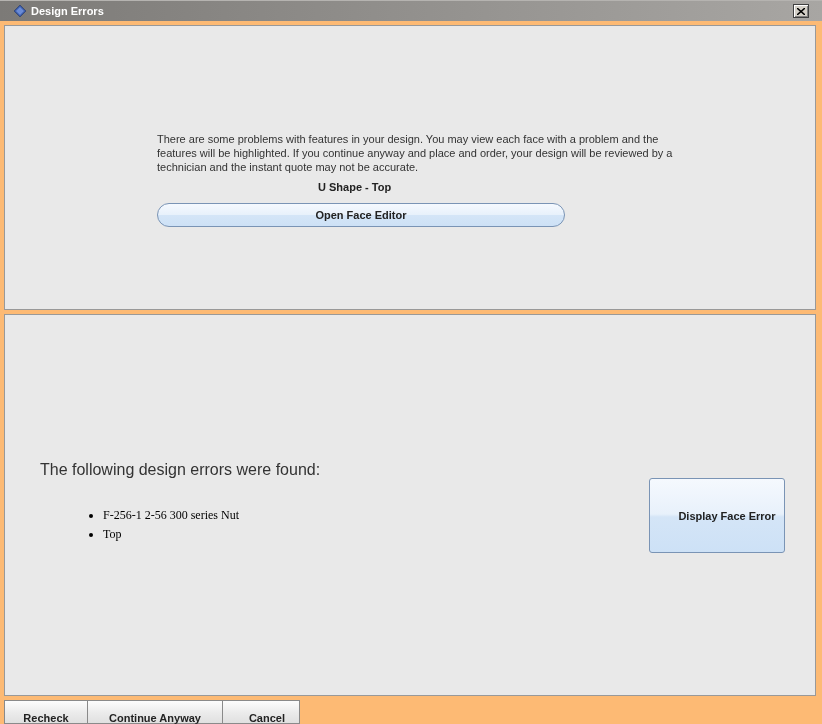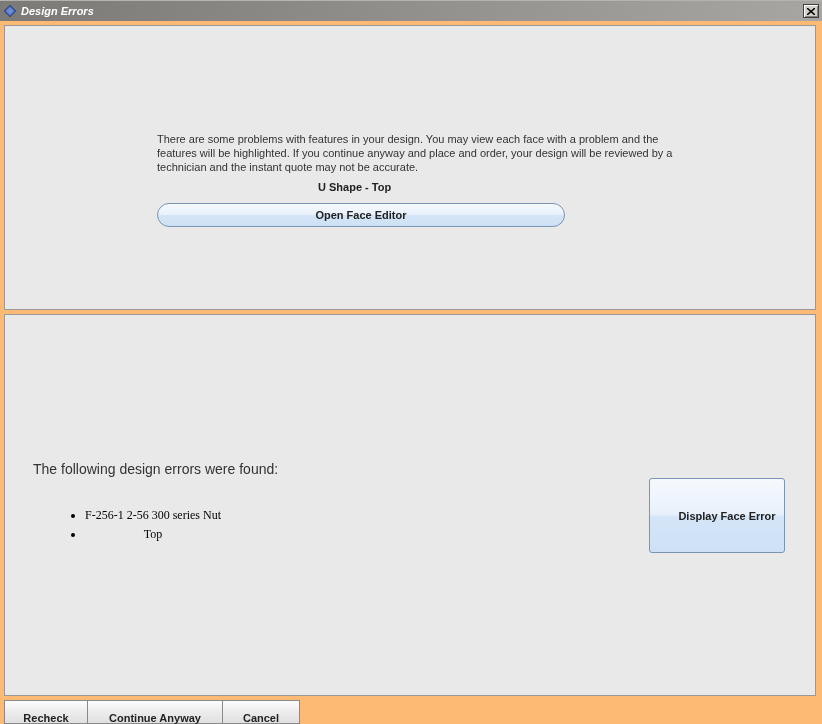--- a/index.html
+++ b/index.html
@@ -13,23 +13,22 @@
       font-family: Tahoma, Arial, sans-serif;
       font-size: 11px;
       background: #ffffff;
       overflow: hidden;
     }
     .titlebar {
       height: 21px;
       background: linear-gradient(to right, #7c7a77, #a8a6a3);
       display: flex;
       align-items: center;
-      padding: 0 3px;
+      padding: 0 13px;
       border-top: 1px solid #b5b3b0;
-      font-style: italic;
     }
     .titlebar-icon {
       width: 14px;
       height: 14px;
       margin-right: 4px;
       display: flex;
       align-items: center;
       justify-content: center;
     }
     .titlebar-icon svg {
@@ -112,22 +111,22 @@
       width: 812px;
       height: 382px;
       margin-top: 4px;
       background: #e9e9e9;
       border: 1px solid #999;
       position: relative;
     }
     .errors-heading {
       position: absolute;
       top: 146px;
-      left: 28px;
-      font-size: 14px;
+      left: 35px;
+      font-size: 16px;
       color: #333;
       text-align: right;
     }
     .error-detail {
       position: absolute;
       top: 171px;
       left: 35px;
       font-size: 10.5px;
       color: #333;
     }
@@ -135,22 +134,21 @@
       position: absolute;
       top: 193px;
       left: 72px;
       font-size: 12px;
       font-family: 'Times New Roman', serif;
       color: #000;
     }
     .error-list li {
       list-style: disc;
       margin-bottom: 4px;
-      margin-left: 8px;
-      text-align: center;
+      margin-left: 26px;
     }
     .display-face-btn {
       position: absolute;
       top: 163px;
       left: 644px;
       width: 136px;
       height: 75px;
       background: linear-gradient(to bottom, #f5f9fe 0%, #e8f1fb 48%, #d4e5f7 52%, #cde1f6 100%);
       border: 1px solid #7a94b5;
       border-radius: 3px;
@@ -170,21 +168,21 @@
       border: 1px solid #8a8a8a;
       font-size: 11px;
       font-weight: bold;
       color: #222;
       cursor: pointer;
       padding: 11px 14px;
       margin-right: -1px;
     }
     .recheck-btn { width: 84px; }
     .continue-btn { width: 136px; }
-    .cancel-btn { width: 78px; }
+    .cancel-btn { width: 78px; text-align: right; }
   </style>
 </head>
 <body>
 
 <div class="titlebar">
   <span class="titlebar-icon">
     <svg viewBox="0 0 14 14">
       <polygon points="7,1 13,7 7,13 1,7" fill="#3b5ba8" stroke="#1c2e5a" stroke-width="0.5"></polygon>
       <polygon points="7,3 11,7 7,11 3,7" fill="#6a8bd6"></polygon>
     </svg>

